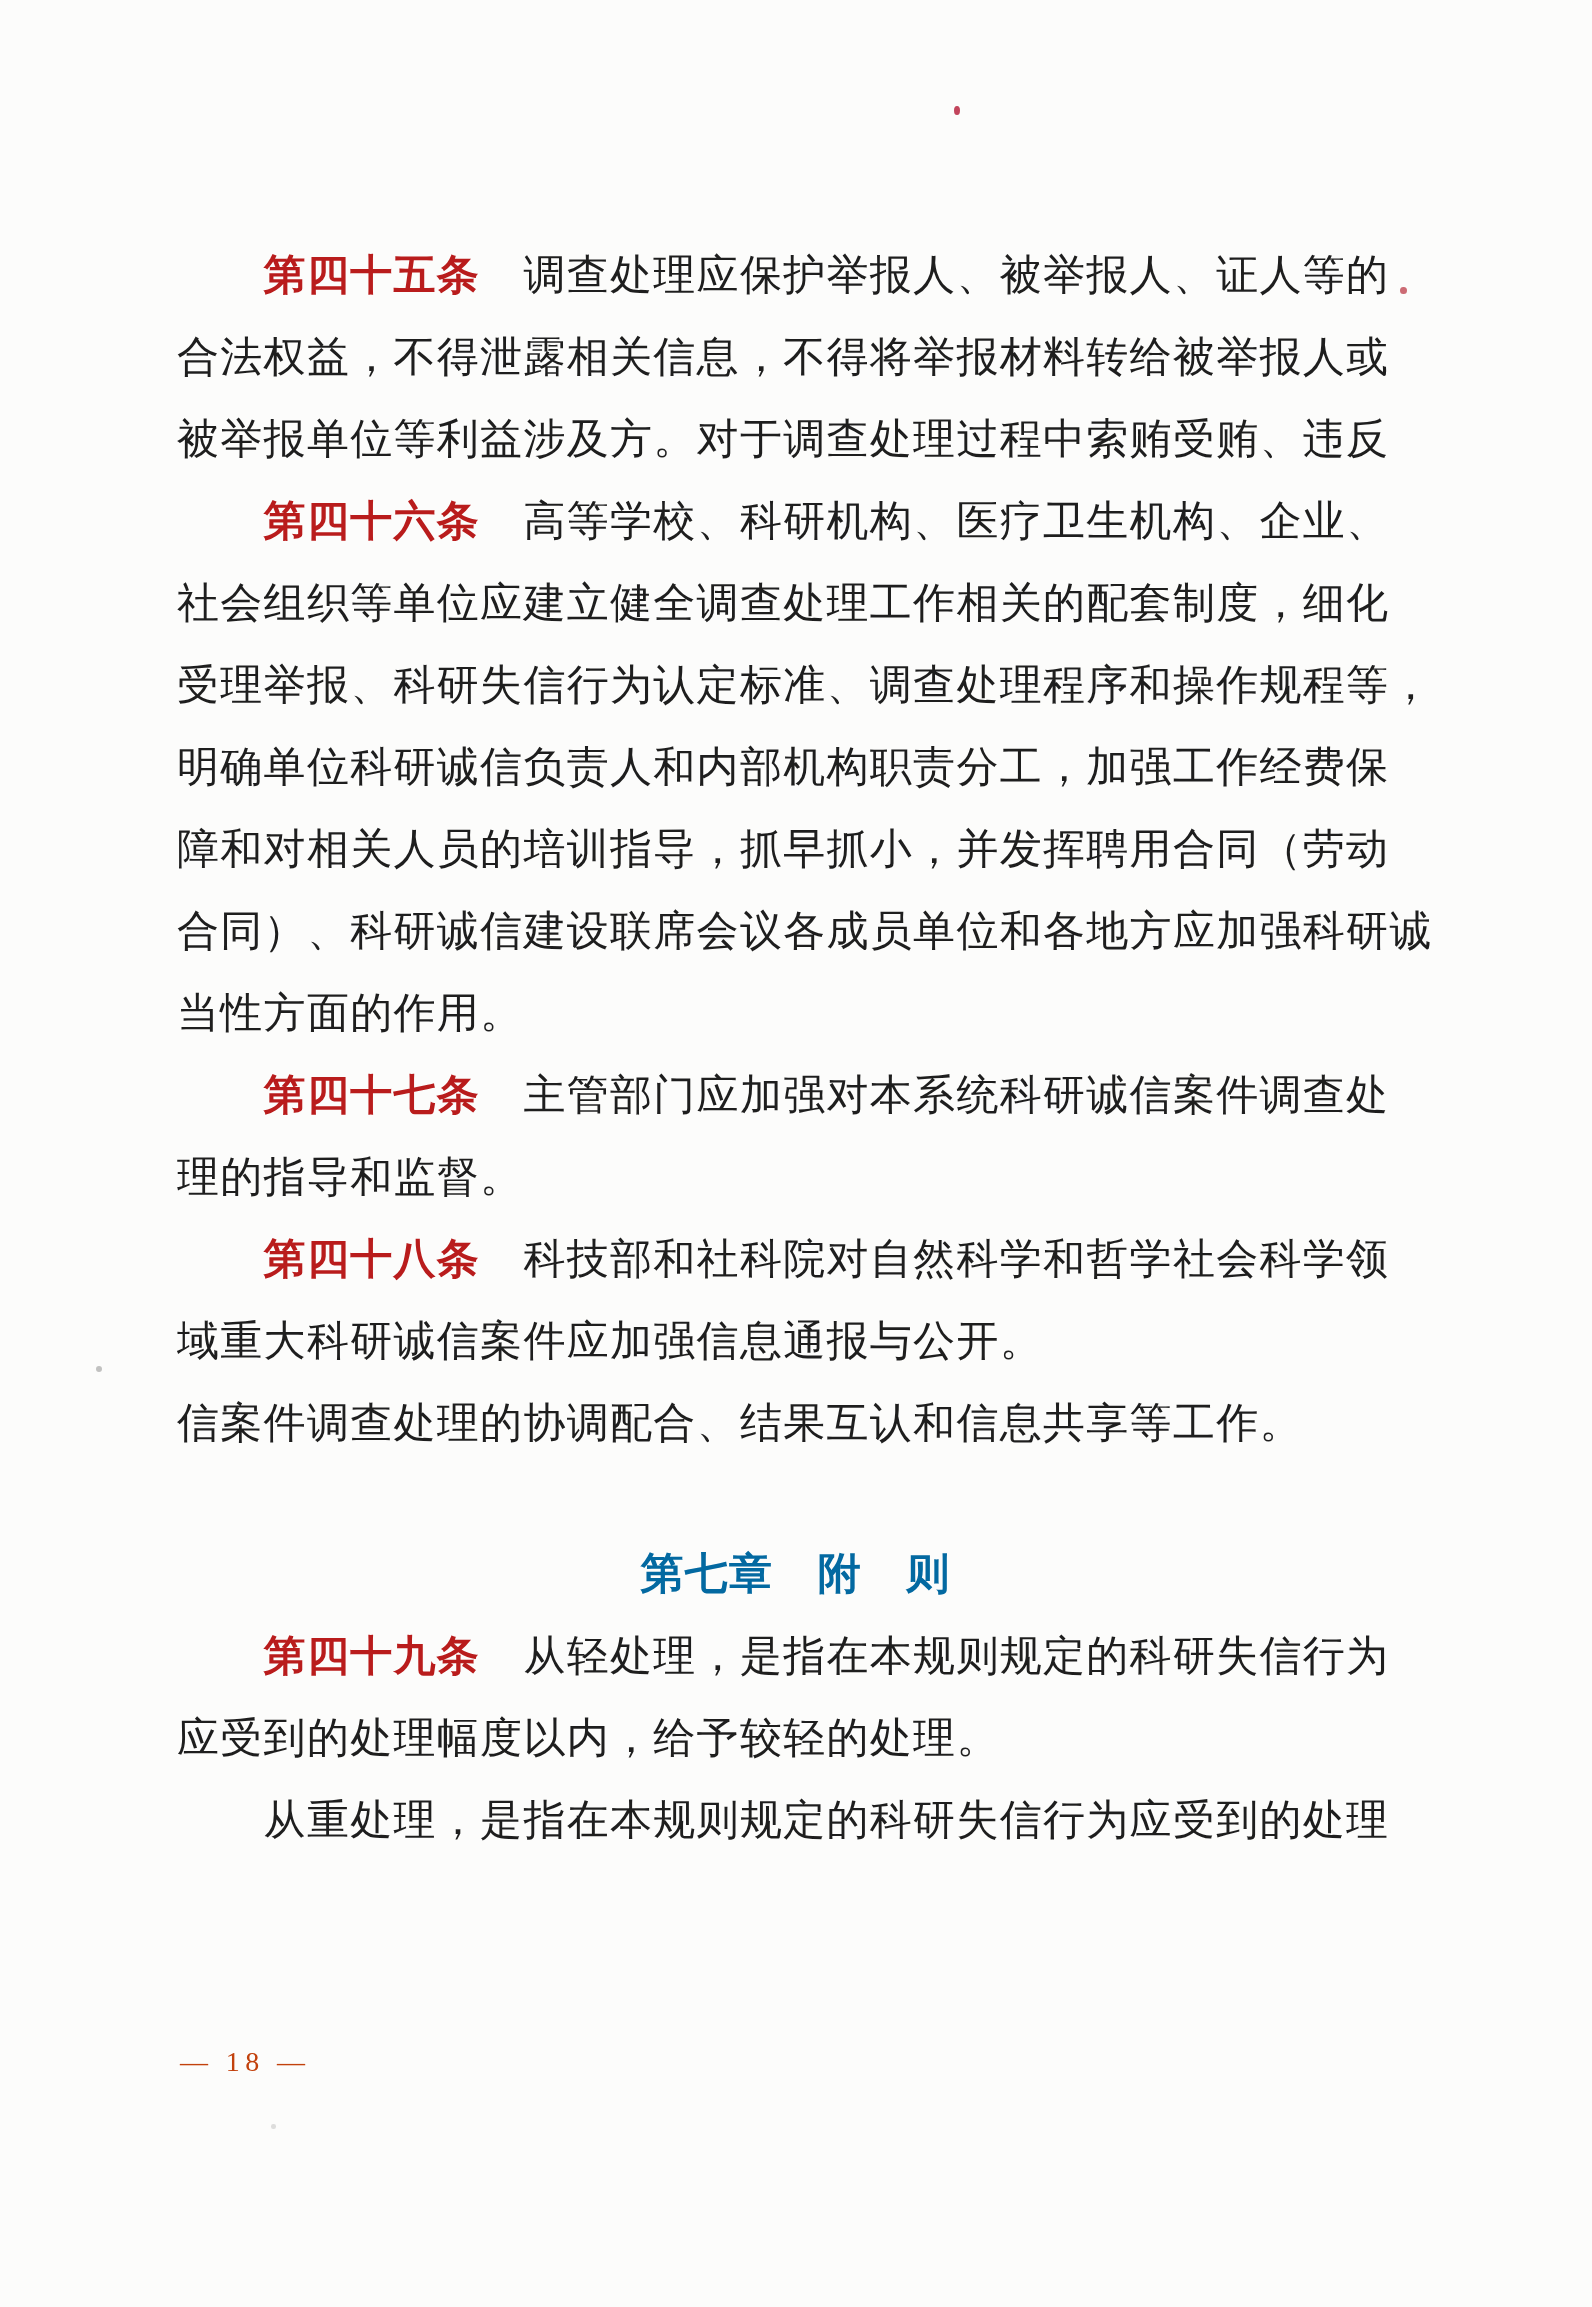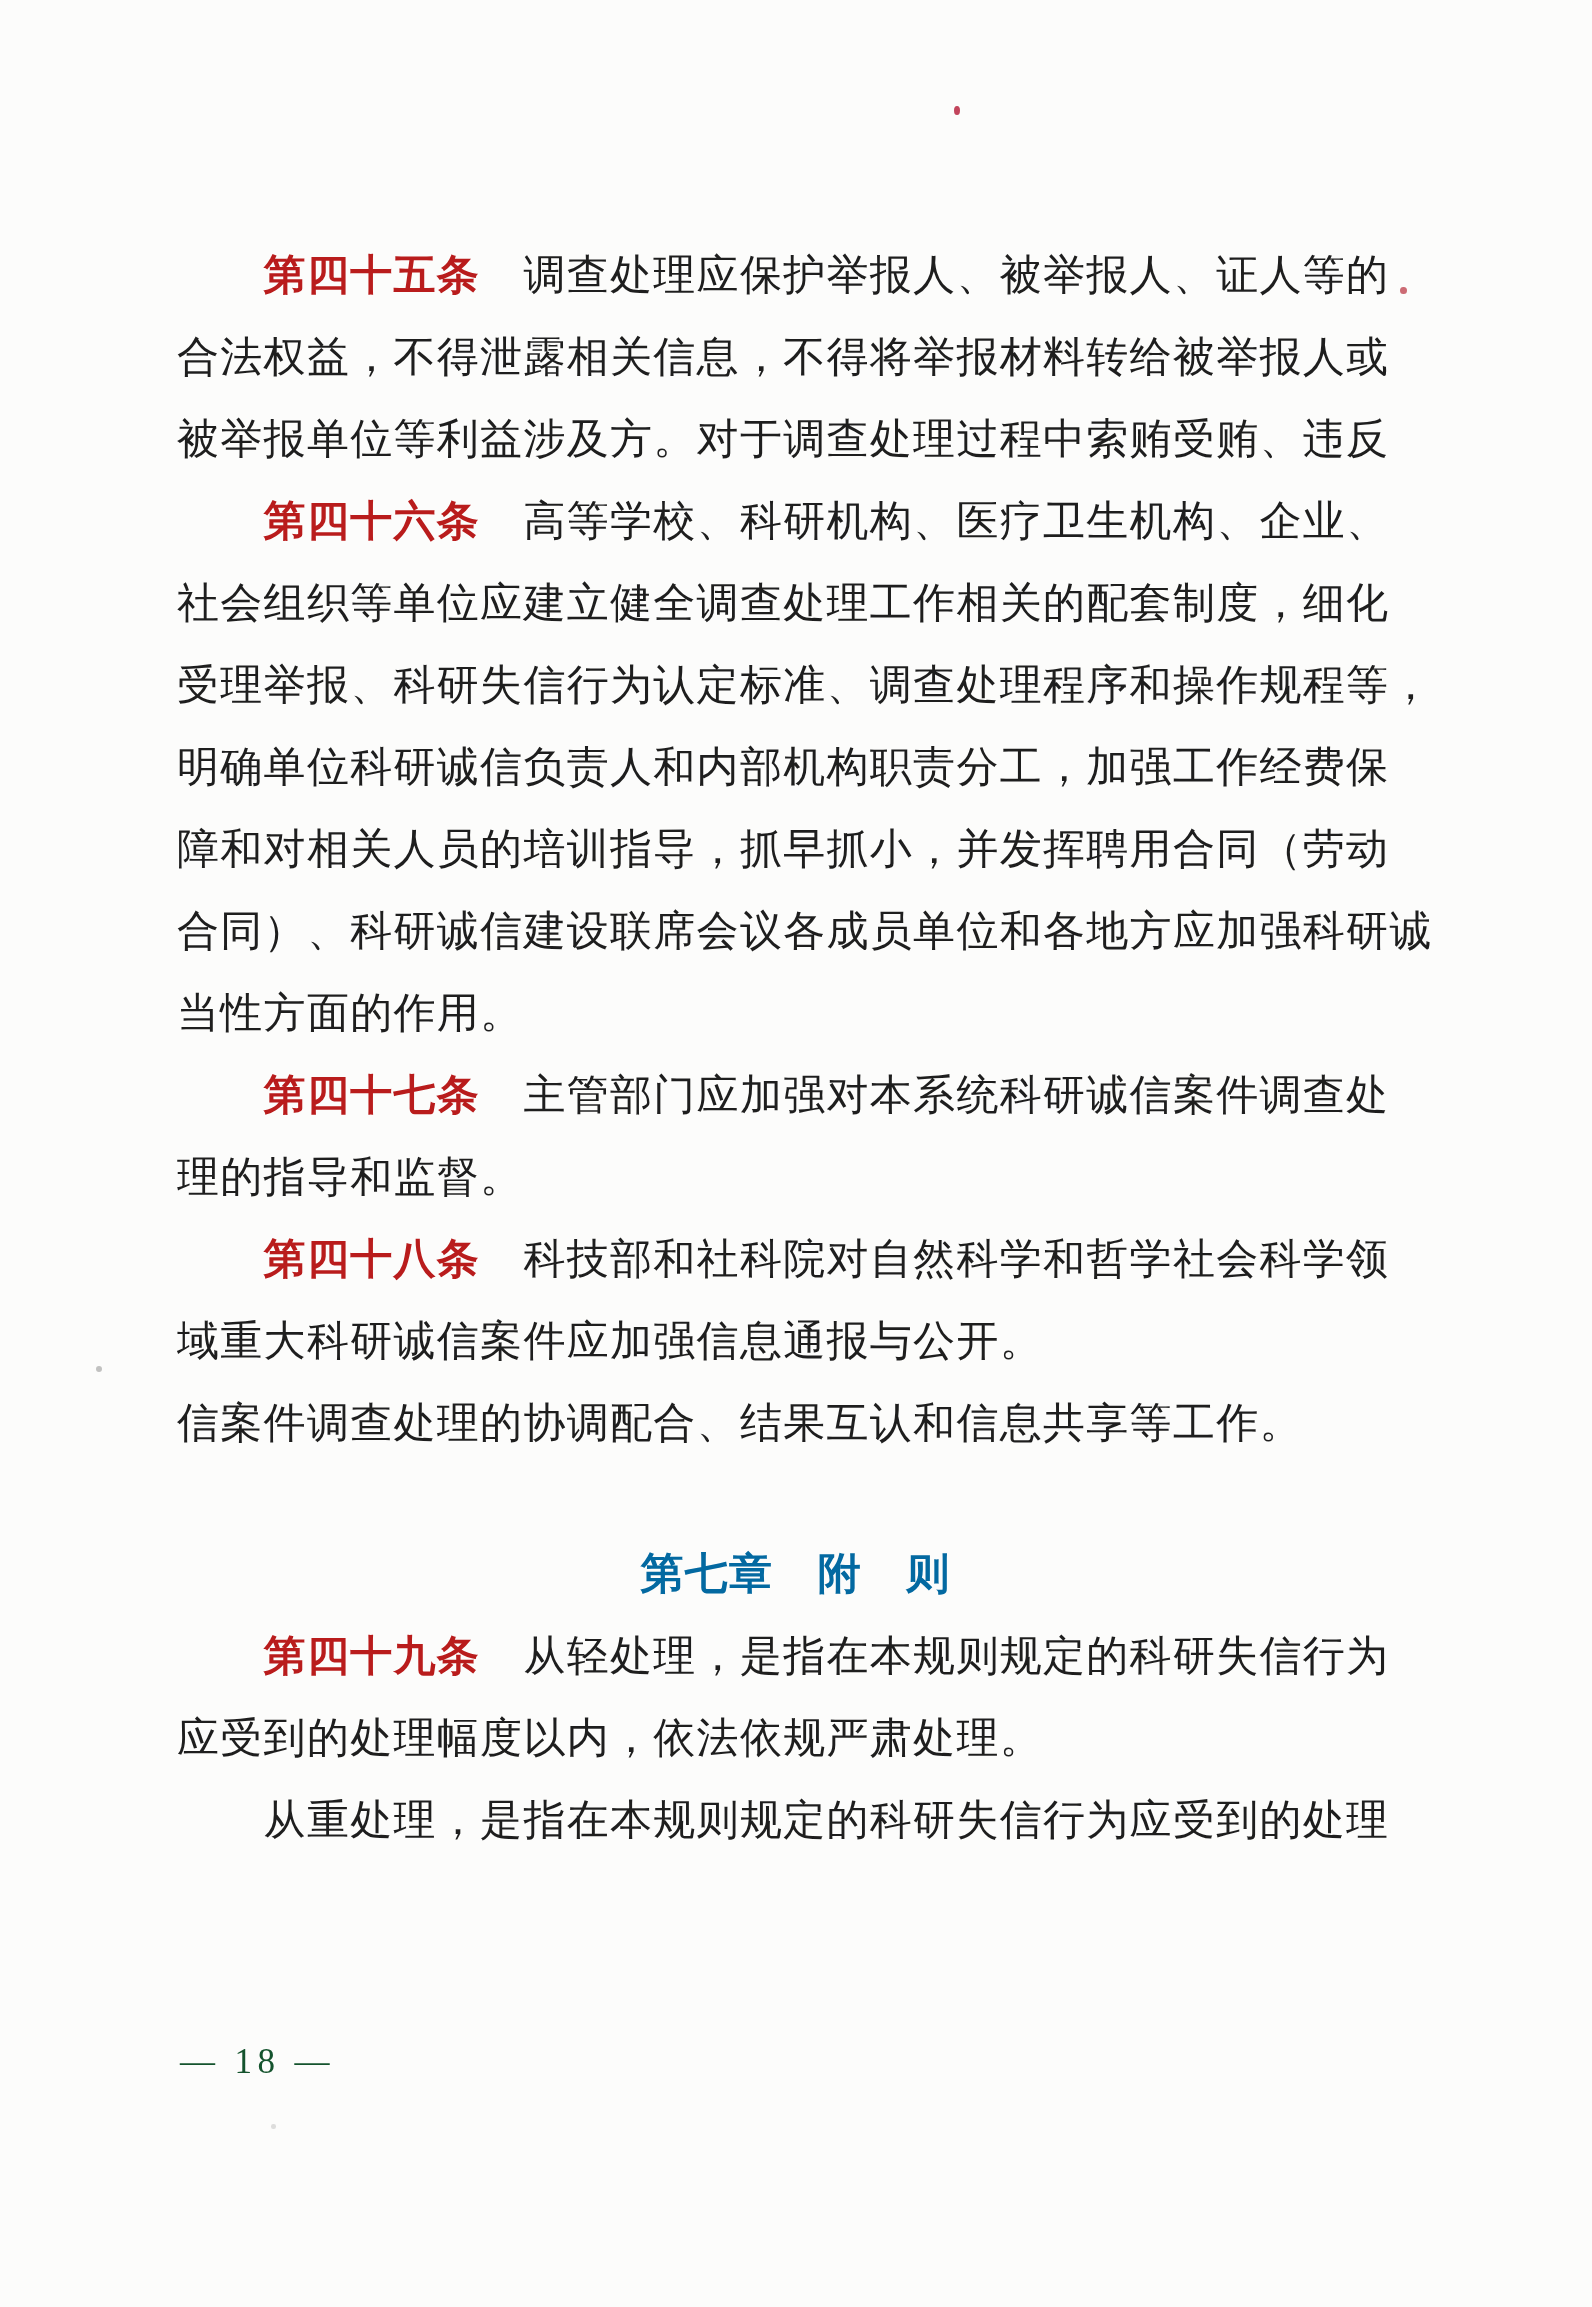--- a/index.html
+++ b/index.html
@@ -23,21 +23,21 @@
   }
   .tline .article-label{font-weight:700;color:#b91c1c;}
   .chapter-heading{
     height:82px;line-height:82px;
     margin-top:69px;
     text-align:center;
     font-size:43px;font-weight:700;letter-spacing:1.3px;color:#0369a1;
   }
   .page-number{
     position:absolute;left:180px;top:2042px;
-    font-size:35px;letter-spacing:5.4px;color:#14532d;
+    font-size:28px;letter-spacing:5.4px;color:#c2410c;
     line-height:40px;
   }
   .speck{position:absolute;border-radius:50%;}
   .speck-red-1{left:954px;top:106px;width:6px;height:9.4px;background:#c2455c;}
   .speck-red-2{left:1400px;top:287px;width:6.7px;height:7.4px;background:#cc6b74;}
   .speck-gray-1{left:96px;top:1366px;width:6px;height:6px;background:#8f8f8f;opacity:.55;}
   .speck-gray-2{left:271px;top:2124px;width:4.7px;height:4.7px;background:#bdbdbd;opacity:.5;}
 </style>
 </head>
 <body>
@@ -54,21 +54,21 @@
       <div class="tline">障和对相关人员的培训指导，抓早抓小，并发挥聘用合同（劳动</div>
       <div class="tline">合同）、科研诚信建设联席会议各成员单位和各地方应加强科研诚</div>
       <div class="tline">当性方面的作用。</div>
       <div class="tline"><span>　　</span><span class="article-label">第四十七条</span><span>　</span><span>主管部门应加强对本系统科研诚信案件调查处</span></div>
       <div class="tline">理的指导和监督。</div>
       <div class="tline"><span>　　</span><span class="article-label">第四十八条</span><span>　</span><span>科技部和社科院对自然科学和哲学社会科学领</span></div>
       <div class="tline">域重大科研诚信案件应加强信息通报与公开。</div>
       <div class="tline">信案件调查处理的协调配合、结果互认和信息共享等工作。</div>
       <div class="chapter-heading">第七章　附　则</div>
       <div class="tline"><span>　　</span><span class="article-label">第四十九条</span><span>　</span><span>从轻处理，是指在本规则规定的科研失信行为</span></div>
-      <div class="tline">应受到的处理幅度以内，依法依规严肃处理。</div>
+      <div class="tline">应受到的处理幅度以内，给予较轻的处理。</div>
       <div class="tline">　　从重处理，是指在本规则规定的科研失信行为应受到的处理</div>
     </div>
 
   <div class="page-number">— 18 —</div>
 
   <div class="speck speck-red-1"></div>
   <div class="speck speck-red-2"></div>
   <div class="speck speck-gray-1"></div>
   <div class="speck speck-gray-2"></div>
 </div>

